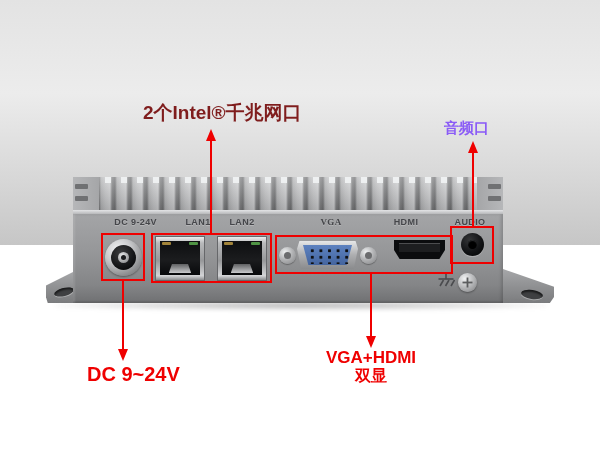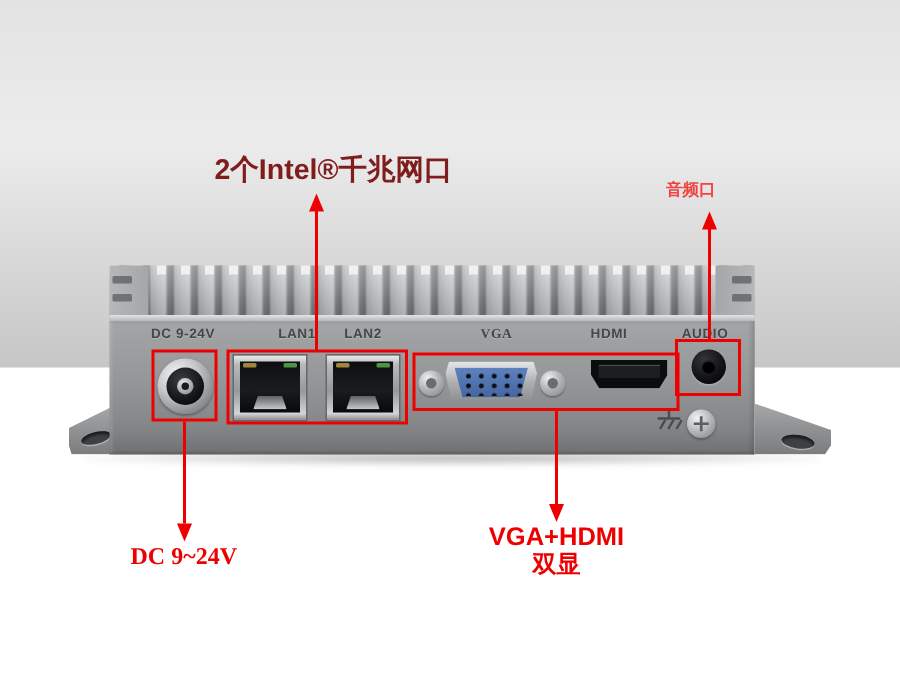--- a/index.html
+++ b/index.html
@@ -115,21 +115,21 @@
       </div>
       <div class="end-cap right">
         <div class="notch" style="right:2px;top:7px;"></div>
         <div class="notch" style="right:2px;top:19px;"></div>
       </div>
     </div>
     <div class="panel-edge"></div>
     <div class="panel"></div>
   </div>
 
-  <div class="plabel" style="left:87px;">DC 9-24V</div>
+  <div class="plabel" style="left:87px;text-align:right;">DC 9-24V</div>
   <div class="plabel" style="left:163px;">LAN1</div>
   <div class="plabel" style="left:207px;text-align:center;">LAN2</div>
   <div class="plabel" style="left:296px;font-family:Liberation Serif, serif;">VGA</div>
   <div class="plabel" style="left:371px;">HDMI</div>
   <div class="plabel" style="left:435px;">AUDIO</div>
 
   <div class="dc-outer"></div>
   <div class="dc-black"></div>
   <div class="dc-metal"></div>
   <div class="dc-pin"></div>
@@ -180,25 +180,25 @@
 
   <div class="ann ann-box" style="left: 101px; top: 233px; width: 44px; height: 48px; color: rgb(239, 0, 0); border-color: rgb(239, 0, 0);"></div>
   <div class="ann ann-box" style="left: 151px; top: 233px; width: 121px; height: 50px; color: rgb(239, 0, 0); border-color: rgb(239, 0, 0);"></div>
   <div class="ann ann-box" style="left: 275px; top: 235px; width: 178px; height: 39px; color: rgb(239, 0, 0); border-color: rgb(239, 0, 0);"></div>
   <div class="ann ann-box" style="left: 450px; top: 226px; width: 44px; height: 38px; color: rgb(239, 0, 0); border-color: rgb(239, 0, 0);"></div>
 
   <div class="ann ann-text" style="left: 143px; top: 100px; font-size: 19px; color: #7f1d1d;">2个Intel®千兆网口</div>
   <div class="ann arrow-up" style="left: 206px; top: 129px; color: rgb(239, 0, 0); border-bottom-color: rgb(239, 0, 0);"></div>
   <div class="ann vline" style="left: 210px; top: 140px; height: 94px; color: rgb(239, 0, 0); background: rgb(239, 0, 0);"></div>
 
-  <div class="ann ann-text" style="left: 444px; top: 119px; font-size: 11px; color: #ef4444;">音频口</div>
+  <div class="ann ann-text" style="left: 444px; top: 119px; font-size: 15px; color: #8b5cf6;">音频口</div>
   <div class="ann arrow-up" style="left: 468px; top: 141px; color: rgb(239, 0, 0); border-bottom-color: rgb(239, 0, 0);"></div>
   <div class="ann vline" style="left: 472px; top: 152px; height: 75px; color: rgb(239, 0, 0); background: rgb(239, 0, 0);"></div>
 
   <div class="ann vline" style="left: 122px; top: 281px; height: 68px; color: rgb(239, 0, 0); background: rgb(239, 0, 0);"></div>
   <div class="ann arrow-down" style="left: 118px; top: 349px; color: rgb(239, 0, 0); border-top-color: rgb(239, 0, 0);"></div>
-  <div class="ann ann-text" style="left: 87px; top: 363px; font-size: 16px; color: rgb(239, 0, 0); font-family: Liberation Serif, serif;">DC 9~24V</div>
+  <div class="ann ann-text" style="left: 87px; top: 363px; font-size: 20px; color: rgb(239, 0, 0);">DC 9~24V</div>
 
   <div class="ann vline" style="left: 370px; top: 274px; height: 62px; color: rgb(239, 0, 0); background: rgb(239, 0, 0);"></div>
   <div class="ann arrow-down" style="left: 366px; top: 336px; color: rgb(239, 0, 0); border-top-color: rgb(239, 0, 0);"></div>
   <div class="ann ann-text" style="left: 321px; top: 366px; width: 100px; text-align: center; font-size: 16px; color: rgb(239, 0, 0);">双显</div>
   <div class="ann ann-text" style="left: 321px; top: 348px; width: 100px; text-align: center; font-size: 17px; color: rgb(239, 0, 0);">VGA+HDMI</div>
 </div>
 
 </body></html>

